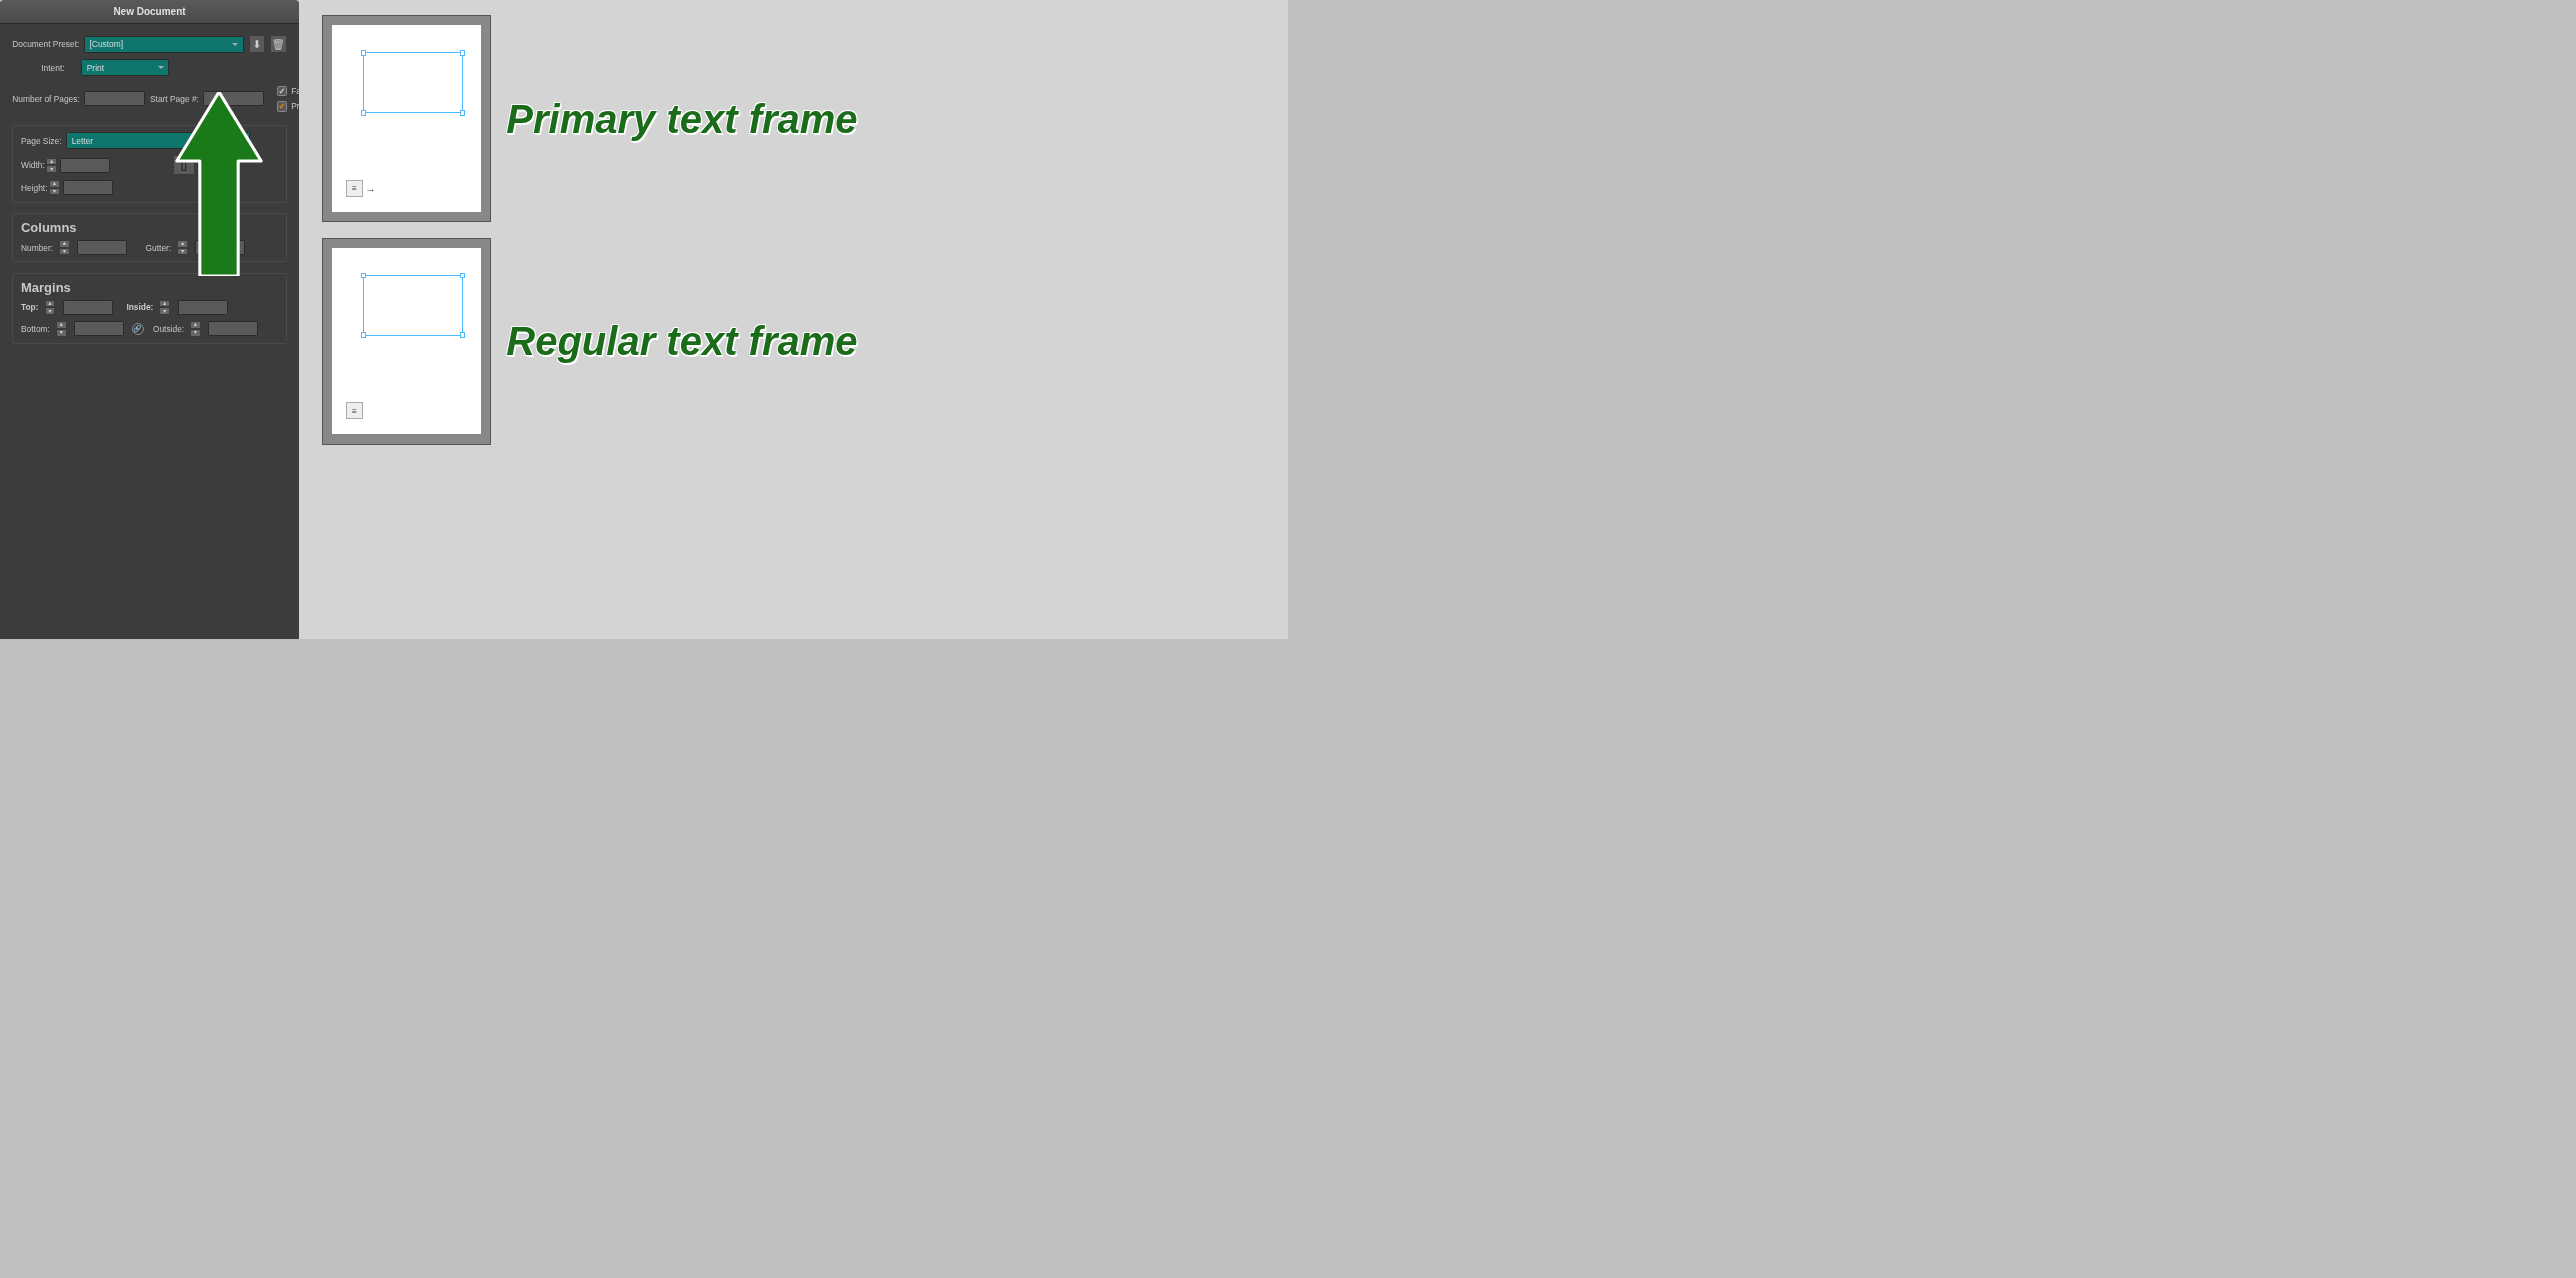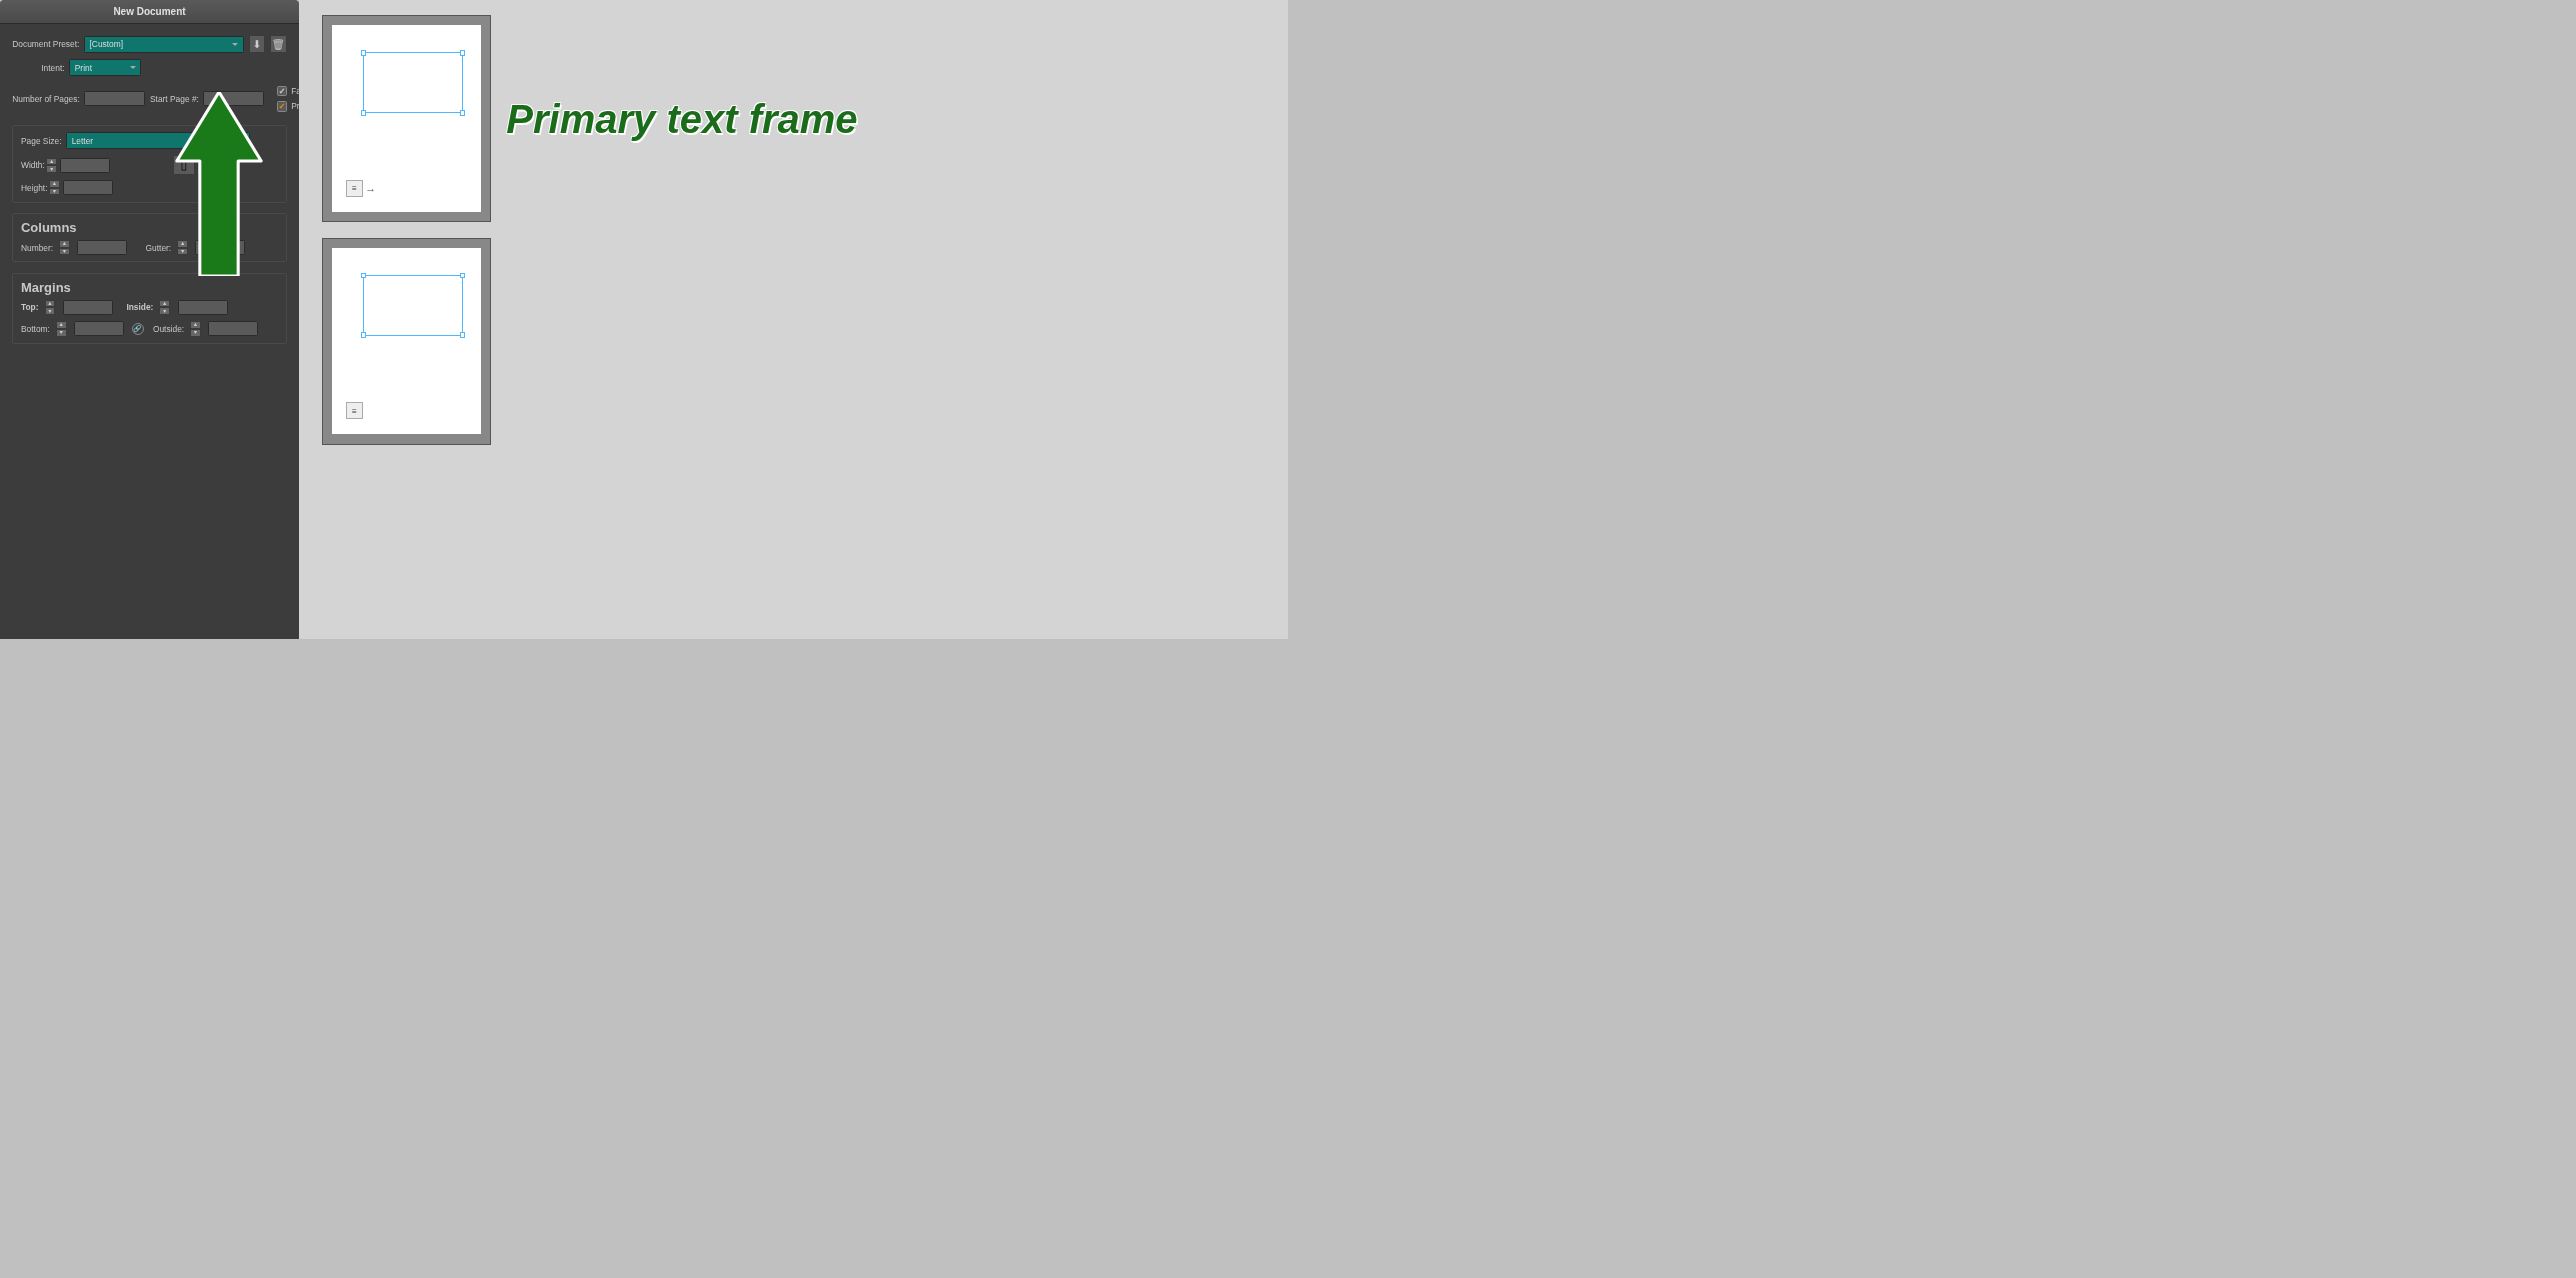--- a/index.html
+++ b/index.html
@@ -79,21 +79,22 @@
       width: 0; height: 0;
       border-left: 3.1px solid transparent;
       border-right: 3.1px solid transparent;
       border-top: 3.8px solid #aaa;
       margin-left: 4.6px;
     }
     .dropdown-preset {
       width: 176px;
     }
     .dropdown-intent {
-      width: 72px;
+      width: 88px;
+      margin-left: 12px;
     }
     .dropdown-pagesize {
       width: 184px;
     }
 
     .toolbar-btn {
       background: #5a5a5a;
       border: 0.8px solid #3a3a3a;
       width: 18.4px;
       height: 18.4px;
@@ -455,16 +456,17 @@
           <div class="frame-handle fh-tr"></div>
           <div class="frame-handle fh-bl"></div>
           <div class="frame-handle fh-br"></div>
         </div>
 
         <div style="position:absolute; bottom:15.3px; left:13.8px; display:flex; align-items:center; gap:2.3px;">
           <div style="width:17px; height:17px; background:#eee; border:0.8px solid #aaa; display:flex; align-items:center; justify-content:center; font-size:8.4px; color:#333;">≡</div>
         </div>
       </div>
     </div>
+    <div class="preview-label">Regular text frame</div>
   </div>
 
 </div>
 
 
 </body></html>

